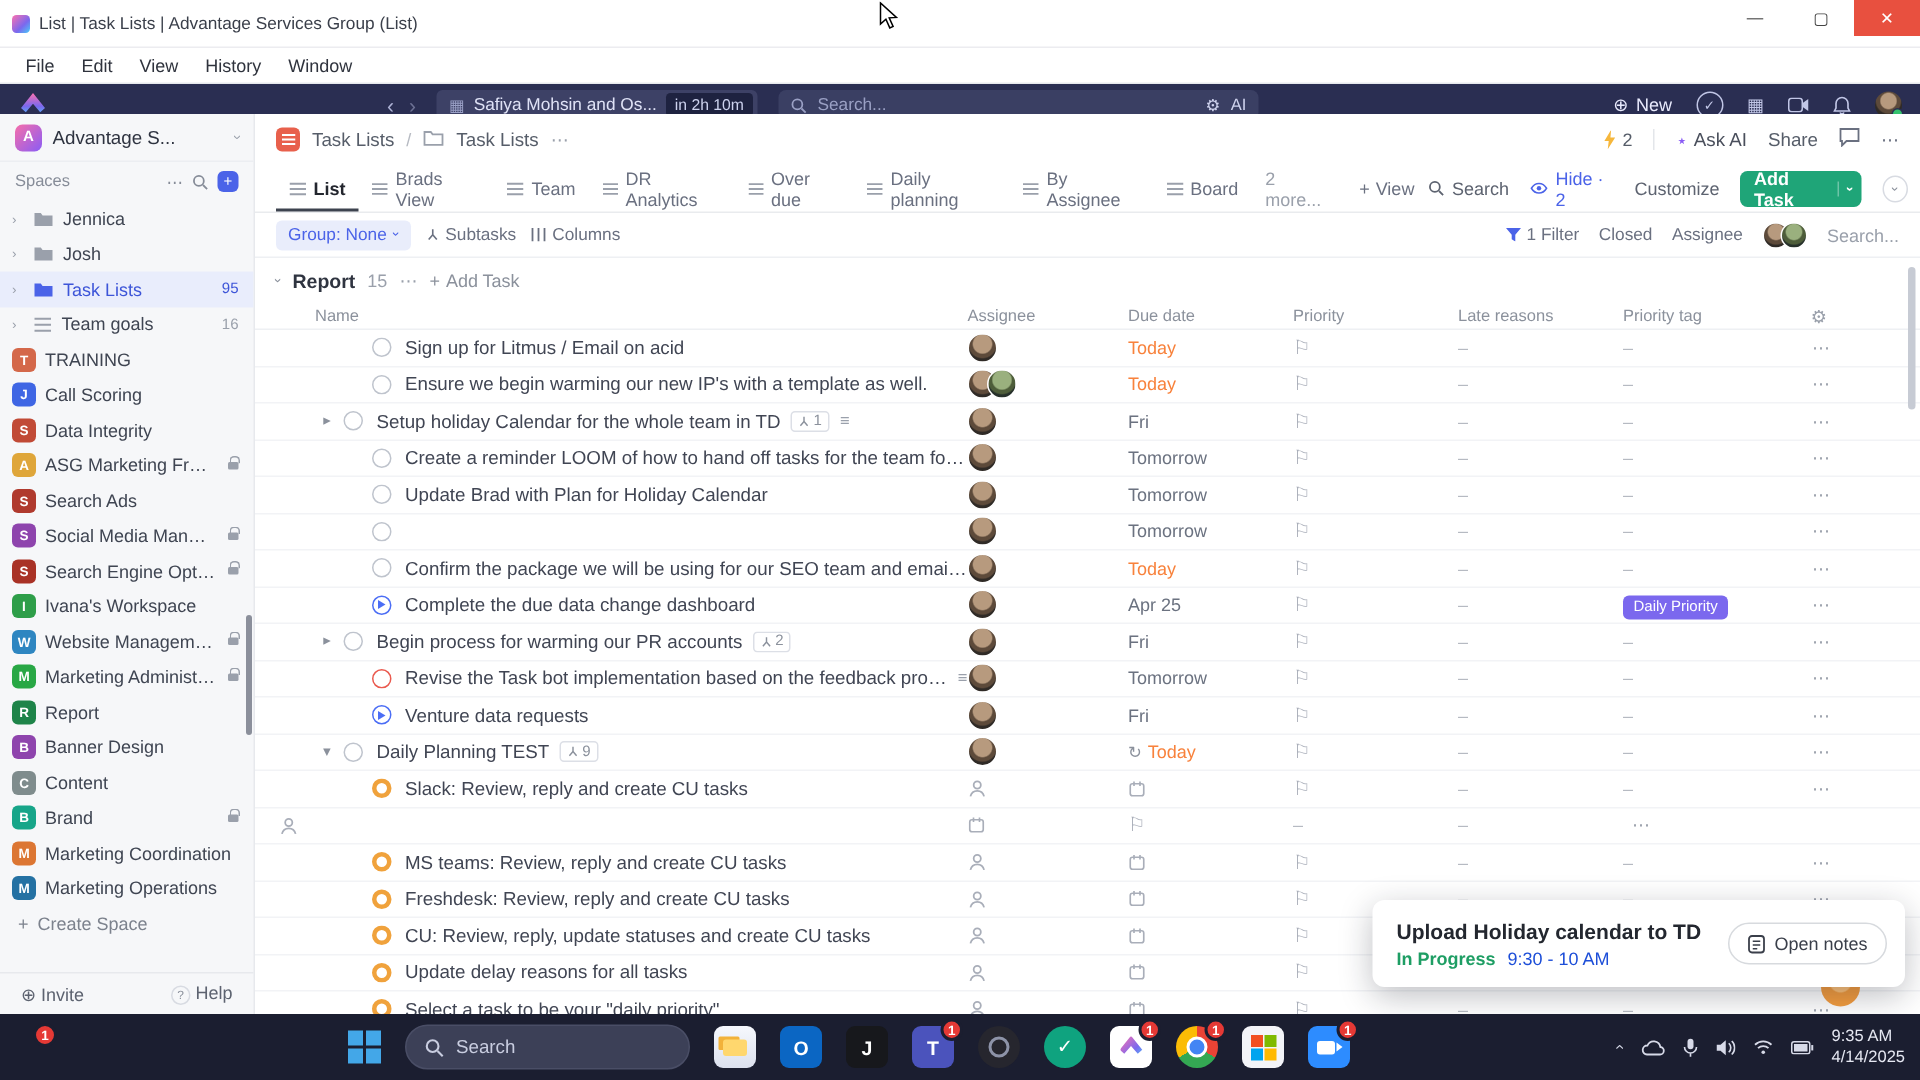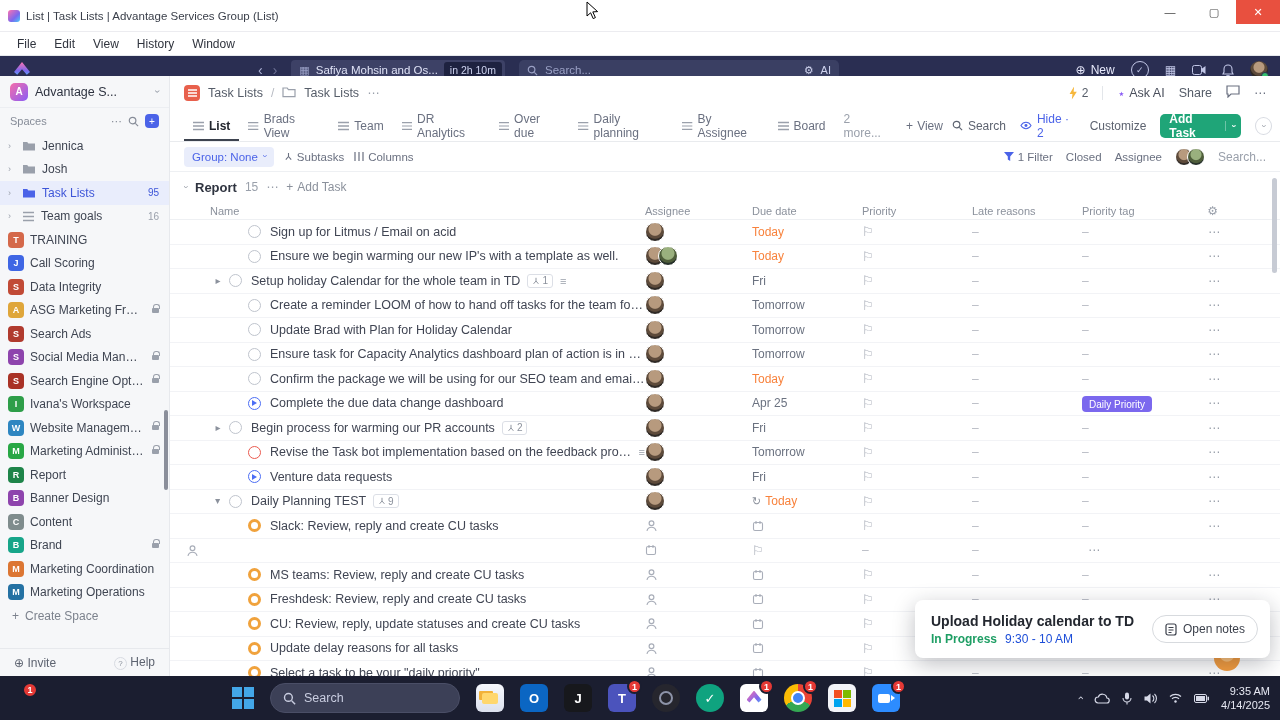--- a/index.html
+++ b/index.html
@@ -179,21 +179,21 @@
 .app-msgrid::before{content:"";width:17px;height:17px;background:
  linear-gradient(#f25022,#f25022) 0 0/8px 8px no-repeat,
  linear-gradient(#7fba00,#7fba00) 9px 0/8px 8px no-repeat,
  linear-gradient(#00a4ef,#00a4ef) 0 9px/8px 8px no-repeat,
  linear-gradient(#ffb900,#ffb900) 9px 9px/8px 8px no-repeat}
 .app-zoom{background:#2d8cff}
 .app-zoom::before{content:"";width:12px;height:9px;background:#fff;border-radius:2px;margin-right:1px}
 .app-zoom::after{content:"";border-left:4px solid #fff;border-top:3.5px solid transparent;border-bottom:3.5px solid transparent}
 .tb-tray{position:absolute;right:10px;display:flex;align-items:center;gap:12px;color:#d7dae8}
 .tray-ico{display:flex;align-items:center;font-size:11px}
-.tb-clock{text-align:right;font-size:11px;line-height:1.3;color:#e6e8f2}
+.tb-clock{font-size:11px;line-height:1.3;color:#e6e8f2}
 .hidden-badge{position:absolute;left:22px;top:682px;width:16px;height:16px;border-radius:50%;background:#e53935;color:#fff;font-size:9px;font-weight:bold;display:flex;align-items:center;justify-content:center;border:2px solid #1b1e30;z-index:46}
 </style>
 </head>
 <body>
 
 <div class="screen">
 
   <div class="titlebar">
     <span class="applogo"></span>
     <span class="wtitle">List | Task Lists | Advantage Services Group (List)</span>
@@ -751,21 +751,20 @@
               
               <span class="tagdash">–</span>
             </div>
             <div class="c-menu">⋯</div>
           </div>
 
           <div class="taskrow">
             <div class="c-name">
               <span class="expander">▸</span>
               <span class="status st-todo"></span>
-              <span class="tname">Ensure task for Capacity Analytics dashboard plan of action is in VD</span>
 
             </div>
             <div class="c-assignee av-photo">
               <span class="avatar av1"></span>
 
             </div>
             <div class="c-due">
 
               <span class="due-text">Tomorrow</span>
 

